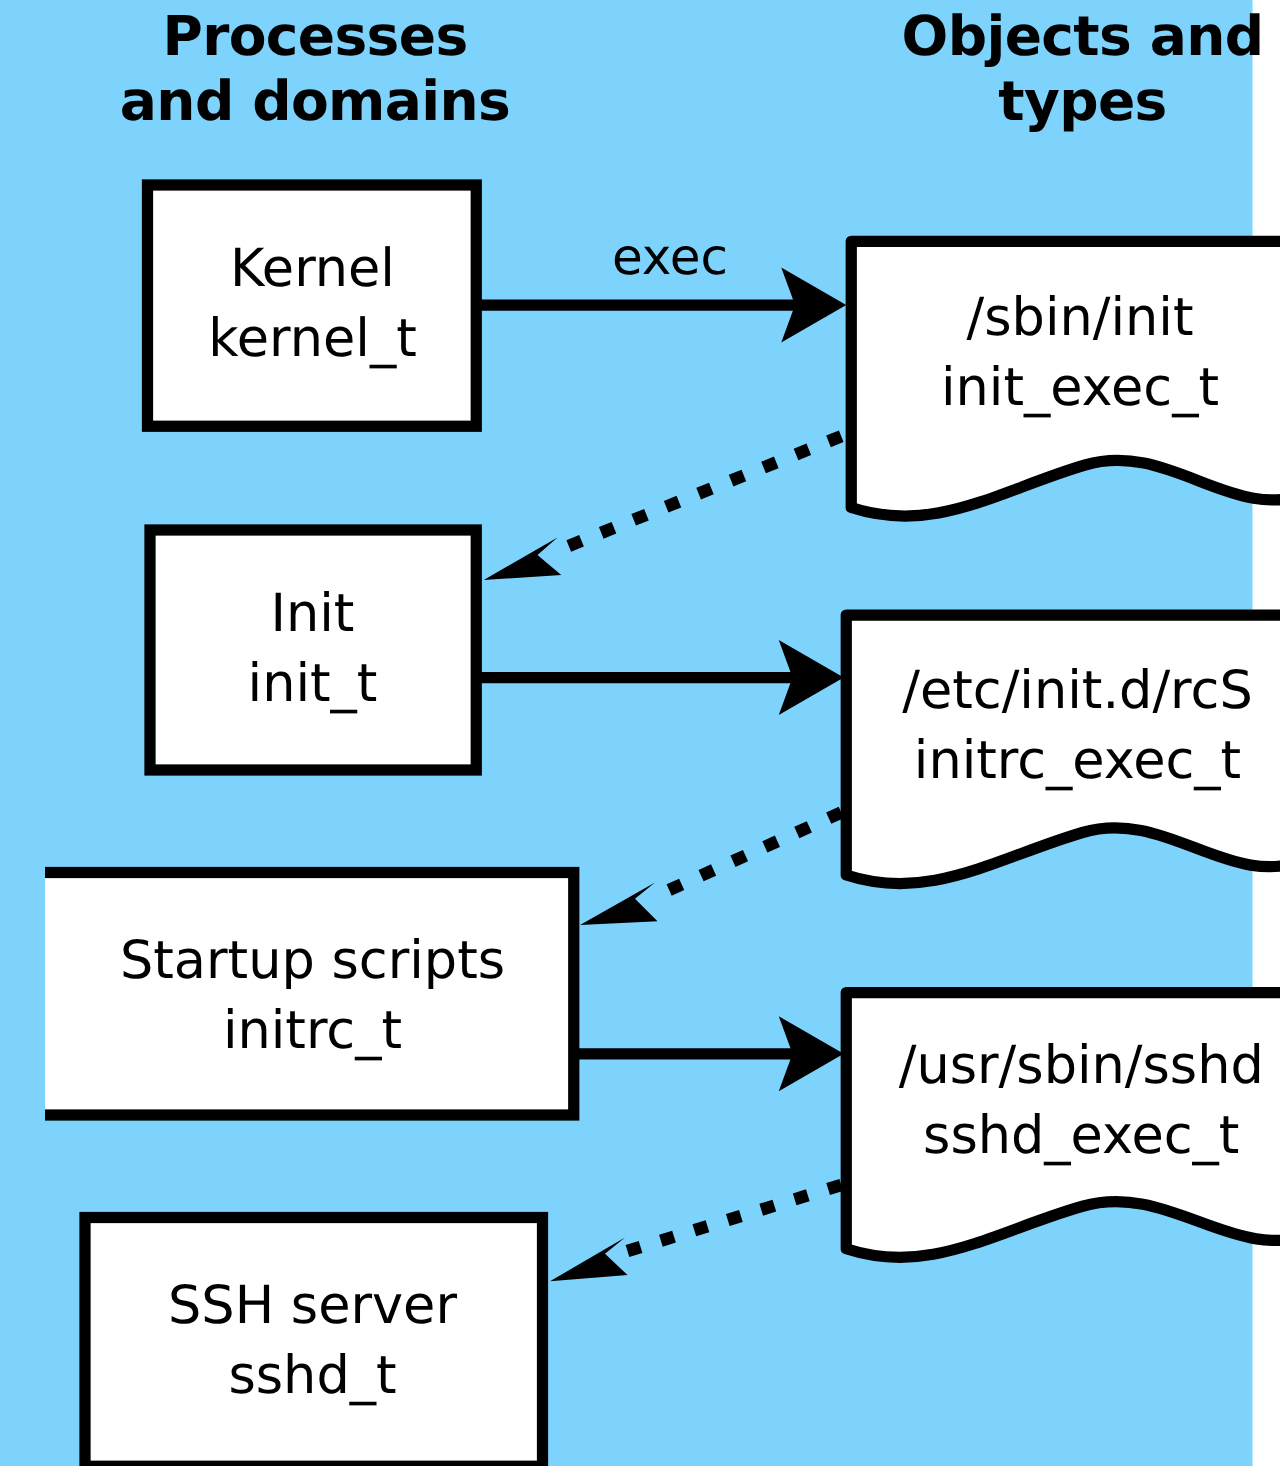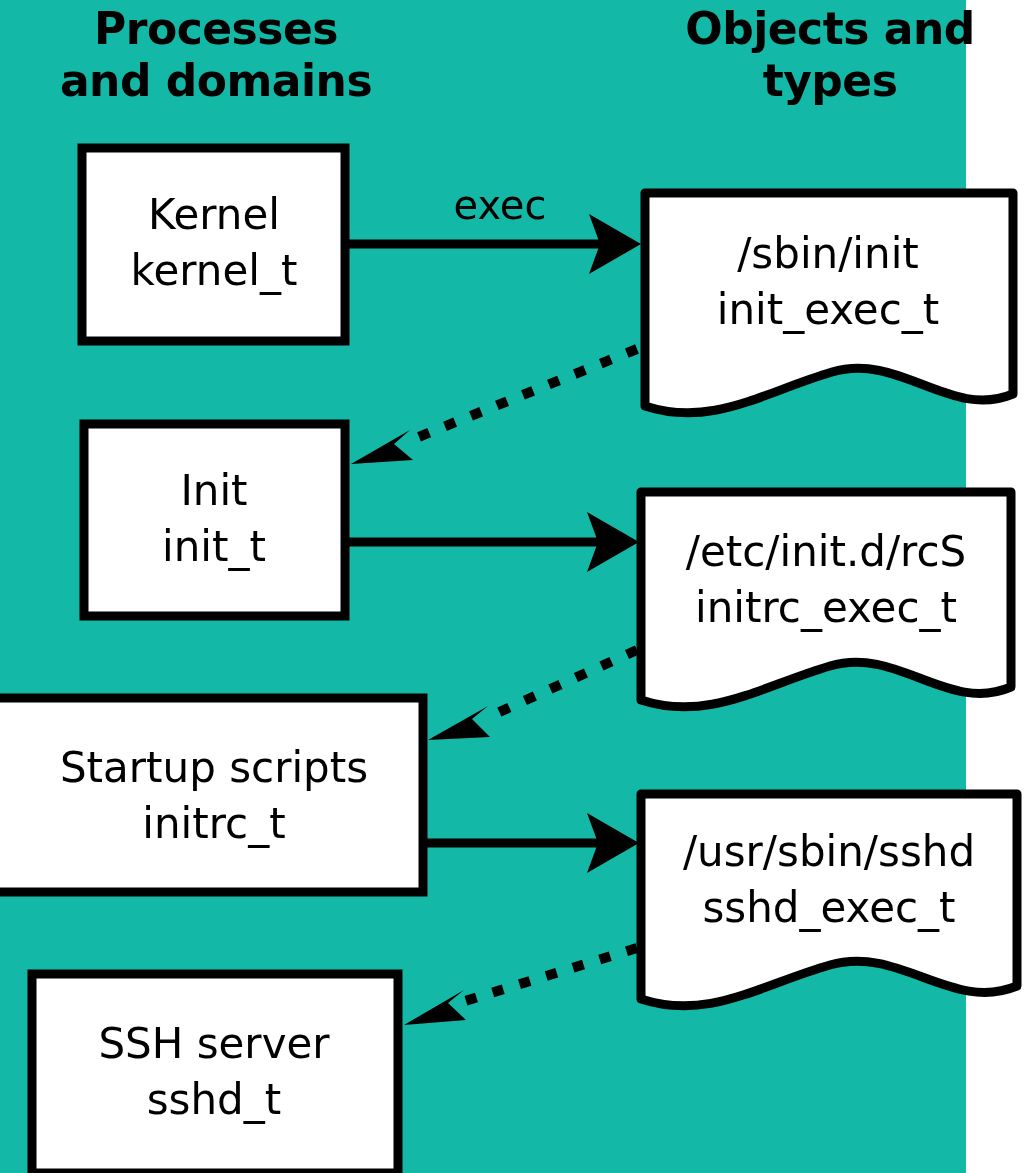--- a/index.html
+++ b/index.html
@@ -10,21 +10,22 @@
   body {
     width: 1024px;
     height: 1173px;
     overflow: hidden;
     font-family: "DejaVu Sans", sans-serif;
   }
   #diagram-root {
     position: relative;
     width: 966px;
     height: 1173px;
-    background: #14b8a6;
+    background: #7dd3fc;
+    padding-left: 36px;
   }
   svg.canvas {
     display: block;
     width: 1024px;
     height: 1173px;
   }
   .col-header {
     font-family: "DejaVu Sans", sans-serif;
     font-weight: bold;
     font-size: 44px;

